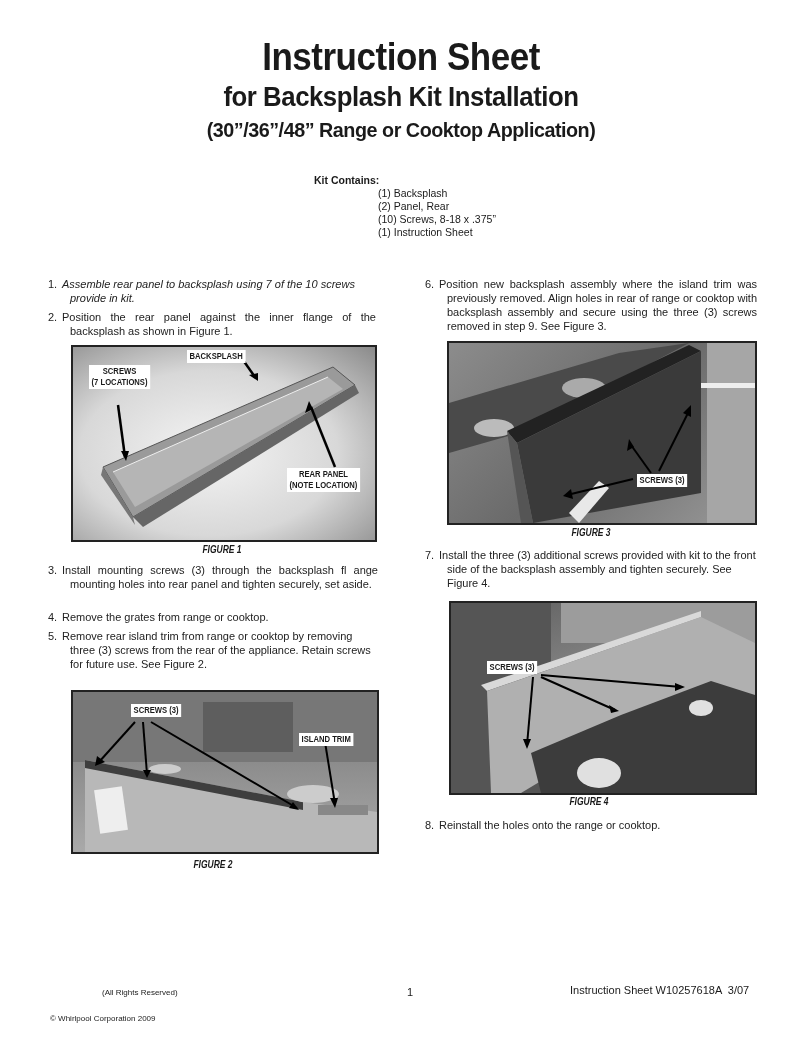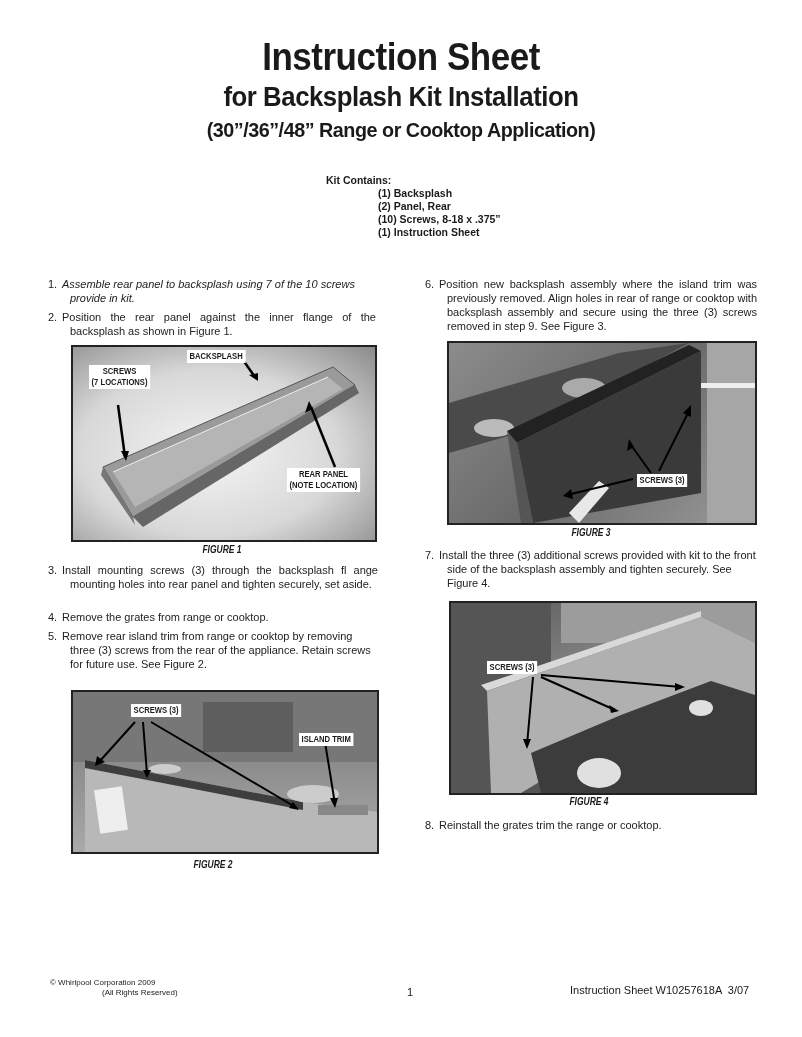--- a/index.html
+++ b/index.html
@@ -2,22 +2,22 @@
 <html><head>
   <meta charset="utf-8">
   <style>
     html, body { margin: 0; padding: 0; background: #ffffff; }
     body { width: 802px; height: 1037px; position: relative; overflow: hidden; font-family: "Liberation Sans", sans-serif; color: #1a1a1a; }
     .abs { position: absolute; }
     .title { left: 0; width: 802px; text-align: center; font-weight: bold; letter-spacing: -0.5px; }
     .t1 { top: 36px; font-size: 38px; transform: scaleX(0.92); }
     .t2 { top: 81px; font-size: 28px; transform: scaleX(0.92); }
     .t3 { top: 118px; font-size: 21px; transform: scaleX(0.94); }
-    .kit { left: 326px; top: 174px; font-size: 10.5px; font-weight: bold; line-height: 13px; }
-    .kit-items { left: 378px; top: 187px; font-size: 10.5px; font-weight: bold; line-height: 13px; }
+    .kit { left: 314px; top: 174px; font-size: 10.5px; font-weight: bold; line-height: 13px; }
+    .kit-items { left: 378px; top: 187px; font-size: 10.5px; font-weight: normal; line-height: 13px; }
     .step { font-size: 11px; line-height: 14px; color: #222; }
     .step .num { position: absolute; left: 0; top: 0; }
     .step .txt { display: block; padding-left: 22px; text-indent: -14px; margin-left: 0; }
     .justify { text-align: justify; }
     .fig { background: #888; border: 2px solid #222; overflow: hidden; }
     .figcap { font-size: 10px; font-weight: bold; font-style: italic; text-align: center; transform: scaleX(0.85); }
     .label { position: absolute; background: #fff; font-size: 9px; font-weight: bold; text-align: center; line-height: 11px; padding: 1px 3px; transform: scaleX(0.85); transform-origin: left top; white-space: nowrap; }
     .foot { font-size: 8px; line-height: 8px; color: #222; }
     svg { display: block; }
   </style>
@@ -156,19 +156,19 @@
     <polygon points="158,102 168,108 160,110" fill="#000"></polygon>
     <line x1="82" y1="74" x2="76" y2="142" stroke="#000" stroke-width="2"></line>
     <polygon points="72,136 80,136 76,146" fill="#000"></polygon>
   </svg>
   <div class="label" style="left:36px; top:58px;">SCREWS (3)</div>
 </div>
 <div class="abs figcap" style="left:449px; top:796px; width:280px;">FIGURE 4</div>
 
 <div class="abs step" style="left:425px; top:818px; width:334px;">
   <span class="num">8.</span>
-  <span class="txt" style="padding-left:14px;text-indent:0;">Reinstall the grates trim the range or cooktop.</span>
+  <span class="txt" style="padding-left:14px;text-indent:0;">Reinstall the holes onto the range or cooktop.</span>
 </div>
 
-<div class="abs foot" style="left:50px; top:979px;">© Whirlpool Corporation 2009</div>
+<div class="abs foot" style="left:50px; top:1015px;">© Whirlpool Corporation 2009</div>
 <div class="abs foot" style="left:62px; top:989px;padding-left:40px;">(All Rights Reserved)</div>
 <div class="abs" style="left:407px; top:986px; font-size:11px;">1</div>
 <div class="abs" style="left:570px; top:984px; font-size:11px; white-space:pre;">Instruction Sheet W10257618A  3/07</div>
 
 </body></html>

